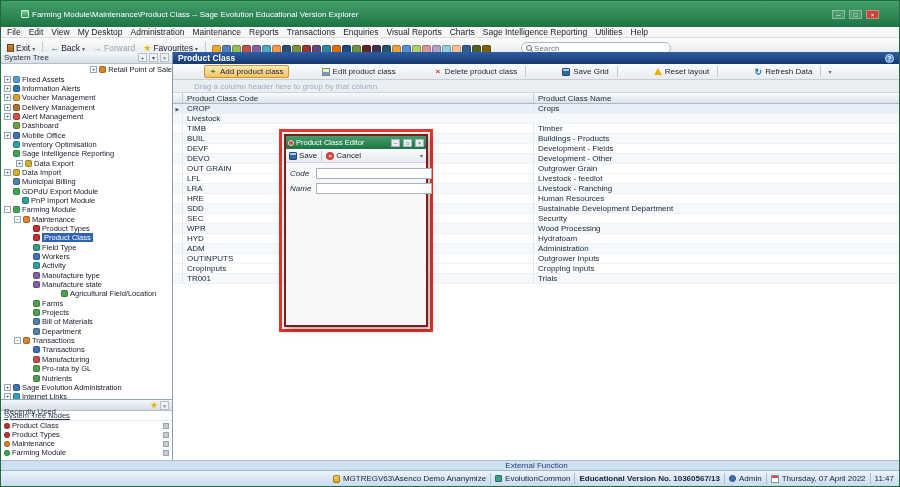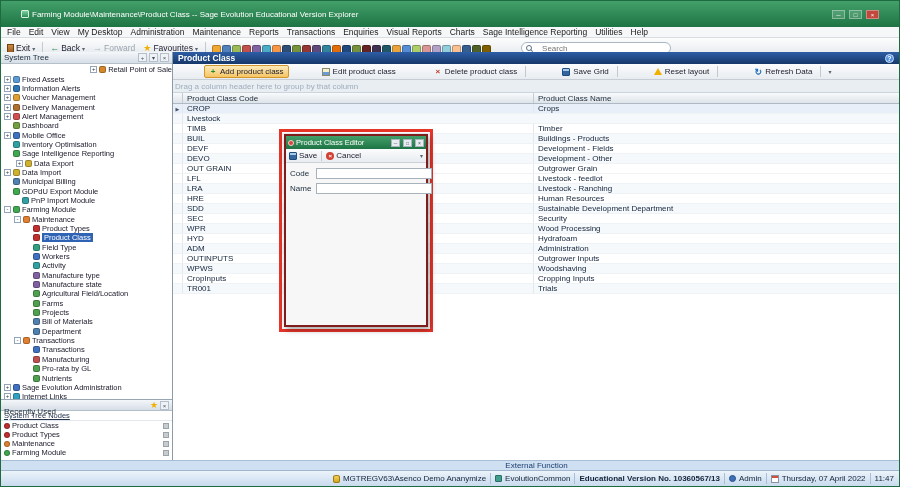--- a/index.html
+++ b/index.html
@@ -24,21 +24,21 @@
   .tool-btn.disabled { color:#9aa4ae; }
   .tool-sep { width:1px; height:12px; background:#c2c9d0; margin:0 2px; }
   .door-icon { width:7px; height:9px; background:linear-gradient(#d08a44,#9a5d1e); border:1px solid #6e420f; }
   .arrow-glyph { font-size:9px; font-weight:bold; }
   .back-arrow { color:#2e8b57; }
   .fwd-arrow { color:#aab4be; }
   .star-icon { color:#f0b000; font-size:9px; }
   .chev { font-size:6px; color:#5a646e; }
   .icon-strip { display:flex; align-items:center; gap:1px; margin-left:2px; }
   .shortcut-icon { width:9px; height:9px; border-radius:2px; border:1px solid rgba(0,0,0,.25); }
-  .search-box { margin-left:28px; display:flex; align-items:center; gap:10px; background:#fff; border:1px solid #aab6c2; border-radius:7px; height:12px; width:150px; padding:0 4px; }
+  .search-box { margin-left:28px; display:flex; align-items:center; gap:2px; background:#fff; border:1px solid #aab6c2; border-radius:7px; height:12px; width:150px; padding:0 4px; }
   .magnifier-icon { width:6px; height:6px; border:1.4px solid #5a7186; border-radius:50%; position:relative; flex:0 0 auto; }
   .magnifier-icon::after { content:""; position:absolute; width:3px; height:1.4px; background:#5a7186; transform:rotate(45deg); right:-2px; bottom:-1px; }
   .search-box input { border:0; outline:0; font-size:8px; width:100%; font-family:"Liberation Sans",sans-serif; color:#333; background:transparent; }
 
   
   .tabbar { height:11px; background:#c3cfdb; display:flex; align-items:flex-end; padding-left:184px; position:relative; border-bottom:1px solid #9fabb7; }
   .tab { display:flex; align-items:center; gap:2px; background:linear-gradient(#ffffff,#e4eaf0); border:1px solid #8d9aa7; border-bottom:0; border-radius:3px 3px 0 0; font-size:7.5px; padding:1px 6px; height:10px; color:#1a2a3a; }
   .tab-icon { width:5px; height:5px; border-radius:50%; background:#3f9e63; }
   .tab-chevron { position:absolute; right:3px; top:2px; font-size:7px; color:#33404d; }
 
@@ -79,21 +79,21 @@
   .ct-btn.hl { background:linear-gradient(#fdeab9,#f6c564); border-color:#d1962c; }
   .ct-sep { width:1px; height:11px; background:#c2c9d0; margin:0 3px; }
   .ct-overflow { margin-left:4px; font-size:6px; color:#5a646e; }
   .tbi { width:8px; height:8px; display:inline-flex; align-items:center; justify-content:center; font-size:8px; font-weight:bold; }
   .tbi-add::before { content:"+"; color:#1d8b3a; }
   .tbi-edit { background:linear-gradient(#f5f0d0 50%, #6a9bd8 50%); border:1px solid #8a8a6a; }
   .tbi-delete::before { content:"×"; color:#c03528; }
   .tbi-save { background:linear-gradient(#a9c9e8 0 2px, #34659f 2px); border:1px solid #1f4a7c; border-radius:1px; }
   .tbi-warn { width:0; height:0; border-left:4px solid transparent; border-right:4px solid transparent; border-bottom:7px solid #f0b000; }
   .tbi-refresh::before { content:"↻"; color:#2670b8; font-size:9px; }
-  .group-panel { height:13px; flex:0 0 auto; background:#e9eef3; border-bottom:1px solid #ccd5de; color:#9fadbc; font-size:8px; display:flex; align-items:center; padding-left:2px;text-align:center; }
+  .group-panel { height:13px; flex:0 0 auto; background:#e9eef3; border-bottom:1px solid #ccd5de; color:#9fadbc; font-size:8px; display:flex; align-items:center; padding-left:21px;text-align:center; }
   .grid-header { height:11px; flex:0 0 auto; display:flex; background:linear-gradient(#f8fafb,#dee4ea); border-bottom:1px solid #aeb9c4; font-size:8px; color:#1c2a38; }
   .gh-ind { width:10px; border-right:1px solid #c4cdd6; }
   .gh-code { width:351px; padding-left:4px; border-right:1px solid #c4cdd6; display:flex; align-items:center; }
   .gh-name { flex:1; padding-left:4px; display:flex; align-items:center; }
   .grid-body { flex:1; overflow:hidden; background:#fff; }
   .grid-row { height:10px; display:flex; font-size:8px; color:#14243a; border-bottom:1px solid #f0f3f6; }
   .grid-row.alt { background:#f6f9fc; }
   .grid-row.current { background:#e8eff8; }
   .gc-ind { width:10px; border-right:1px solid #e2e8ee; font-size:5px; color:#44546a; display:flex; align-items:center; justify-content:center; }
   .gc-code { width:351px; padding-left:4px; border-right:1px solid #e2e8ee; display:flex; align-items:center; white-space:nowrap; }
@@ -107,21 +107,21 @@
   .dialog-titlebar .dt { flex:1; white-space:nowrap; overflow:hidden; }
   .dlg-btn { width:9px; height:8px; font-size:5px; line-height:7px; text-align:center; background:#e8ecf0; color:#44505c; border:1px solid #aab4be; margin-left:1px; }
   .dlg-min::before{content:"─";} .dlg-max::before{content:"□";} .dlg-close::before{content:"×";}
   .dialog-toolbar { height:14px; flex:0 0 auto; background:linear-gradient(#fbfcfd,#e8ecf0); border-bottom:1px solid #ccd2d8; display:flex; align-items:center; gap:2px; font-size:8px; color:#223; padding:0 3px; }
   .dlg-tool { display:flex; align-items:center; gap:2px; }
   .cancel-icon { width:8px; height:8px; border-radius:50%; background:#d04034; color:#fff; font-size:6px; line-height:8px; text-align:center; font-weight:bold; }
   .dlg-sep { width:1px; height:10px; background:#c2c9d0; margin:0 2px; }
   .dlg-overflow { margin-left:auto; font-size:6px; color:#5a646e; }
   .dialog-body { flex:1; padding:5px 4px; background:#f7f7f7; }
   .form-row { display:flex; align-items:center; margin-bottom:4px; font-size:8px; color:#1a2a3a; }
-  .form-label { width:26px; flex:0 0 auto; }
+  .form-label { width:26px; flex:0 0 auto;font-style:italic; }
   .form-input { flex:1; height:11px; background:#fff; border:1px solid #a8b2bc; font-size:8px; padding:0 2px; font-family:"Liberation Sans",sans-serif; }
 
   
   .statusbar-ext { position:absolute; left:0; right:0; bottom:16px; height:10px; background:#cfe0f2; border-top:1px solid #a9bed4; font-size:8px; color:#1c3d6e; }
   .statusbar-ext .sx { position:absolute; left:173px; right:0; top:0; bottom:0; display:flex; align-items:center; justify-content:center; }
   .statusbar { position:absolute; left:0; right:0; bottom:0; height:16px; background:linear-gradient(#ecf3fa,#c8dbee); border-top:1px solid #9fb6cc; display:flex; align-items:center; font-size:8px; color:#14243a; padding:0 5px; gap:4px; }
   .sb-spacer { flex:1; }
   .sb-seg { display:flex; align-items:center; gap:3px; white-space:nowrap; }
   .sb-sep { width:1px; height:11px; background:#a9bed4; }
   .sb-bold { font-weight:bold; }
@@ -349,21 +349,21 @@
           <div class="tree-item" style="padding-left: 23px;">
     <span class="expander noexp"></span>
     <span class="ticon" style="background: rgb(128, 96, 160);"></span>
     <span class="tlabel">Manufacture type</span>
   </div>
           <div class="tree-item" style="padding-left: 23px;">
     <span class="expander noexp"></span>
     <span class="ticon" style="background: rgb(128, 96, 160);"></span>
     <span class="tlabel">Manufacture state</span>
   </div>
-          <div class="tree-item" style="padding-left: 23px;">
+          <div class="tree-item" style="padding-left: 23px; margin-left: 28px;">
     <span class="expander noexp"></span>
     <span class="ticon" style="background: rgb(80, 160, 80);"></span>
     <span class="tlabel">Agricultural Field/Location</span>
   </div>
           <div class="tree-item" style="padding-left: 23px;">
     <span class="expander noexp"></span>
     <span class="ticon" style="background: rgb(80, 160, 80);"></span>
     <span class="tlabel">Farms</span>
   </div>
           <div class="tree-item" style="padding-left: 23px;">
@@ -583,25 +583,20 @@
   </div>
           <div class="grid-row alt">
     <span class="gc-ind"></span>
     <span class="gc-code">ADM</span>
     <span class="gc-name">Administration</span>
   </div>
           <div class="grid-row">
     <span class="gc-ind"></span>
     <span class="gc-code">OUTINPUTS</span>
     <span class="gc-name">Outgrower Inputs</span>
-  </div>
-          <div class="grid-row alt">
-    <span class="gc-ind"></span>
-    <span class="gc-code">WPWS</span>
-    <span class="gc-name">Woodshaving</span>
   </div>
           <div class="grid-row">
     <span class="gc-ind"></span>
     <span class="gc-code">CropInputs</span>
     <span class="gc-name">Cropping Inputs</span>
   </div>
           <div class="grid-row alt">
     <span class="gc-ind"></span>
     <span class="gc-code">TR001</span>
     <span class="gc-name">Trials</span>

